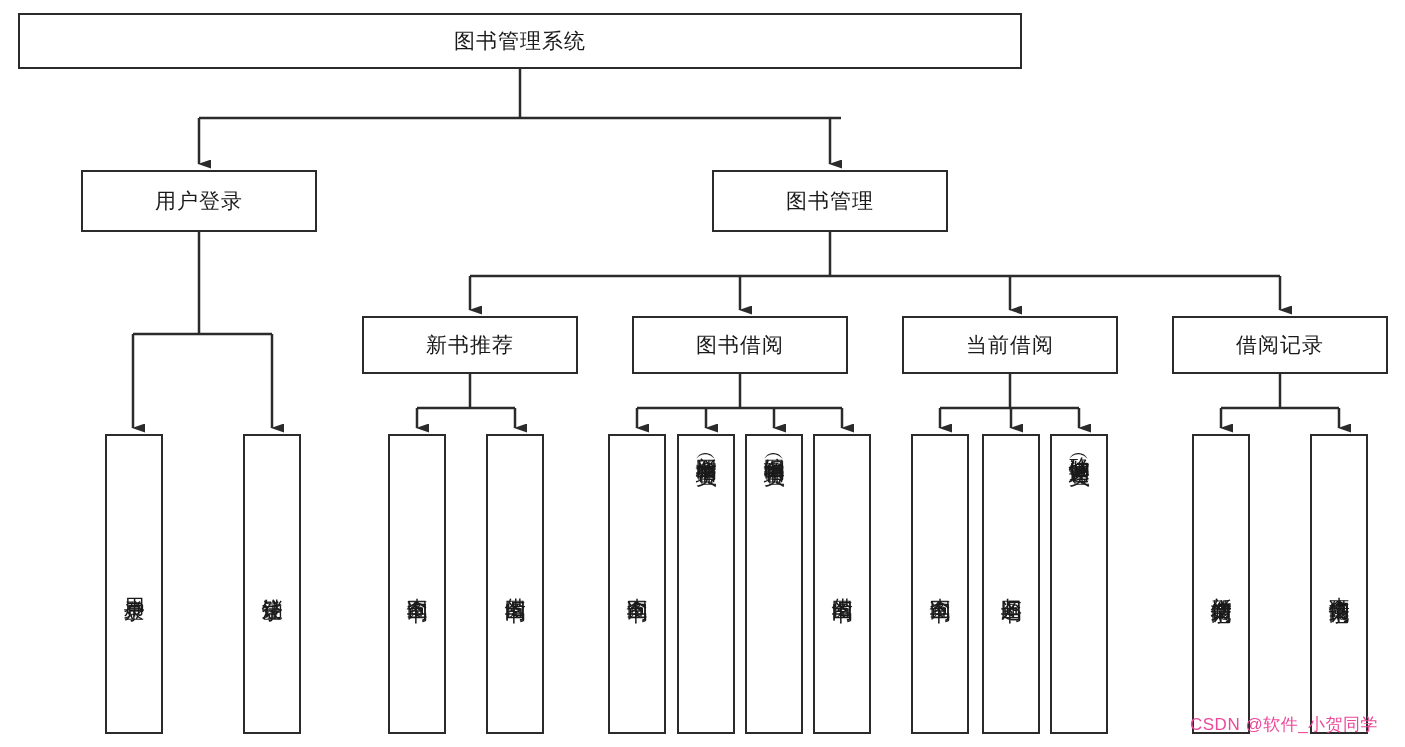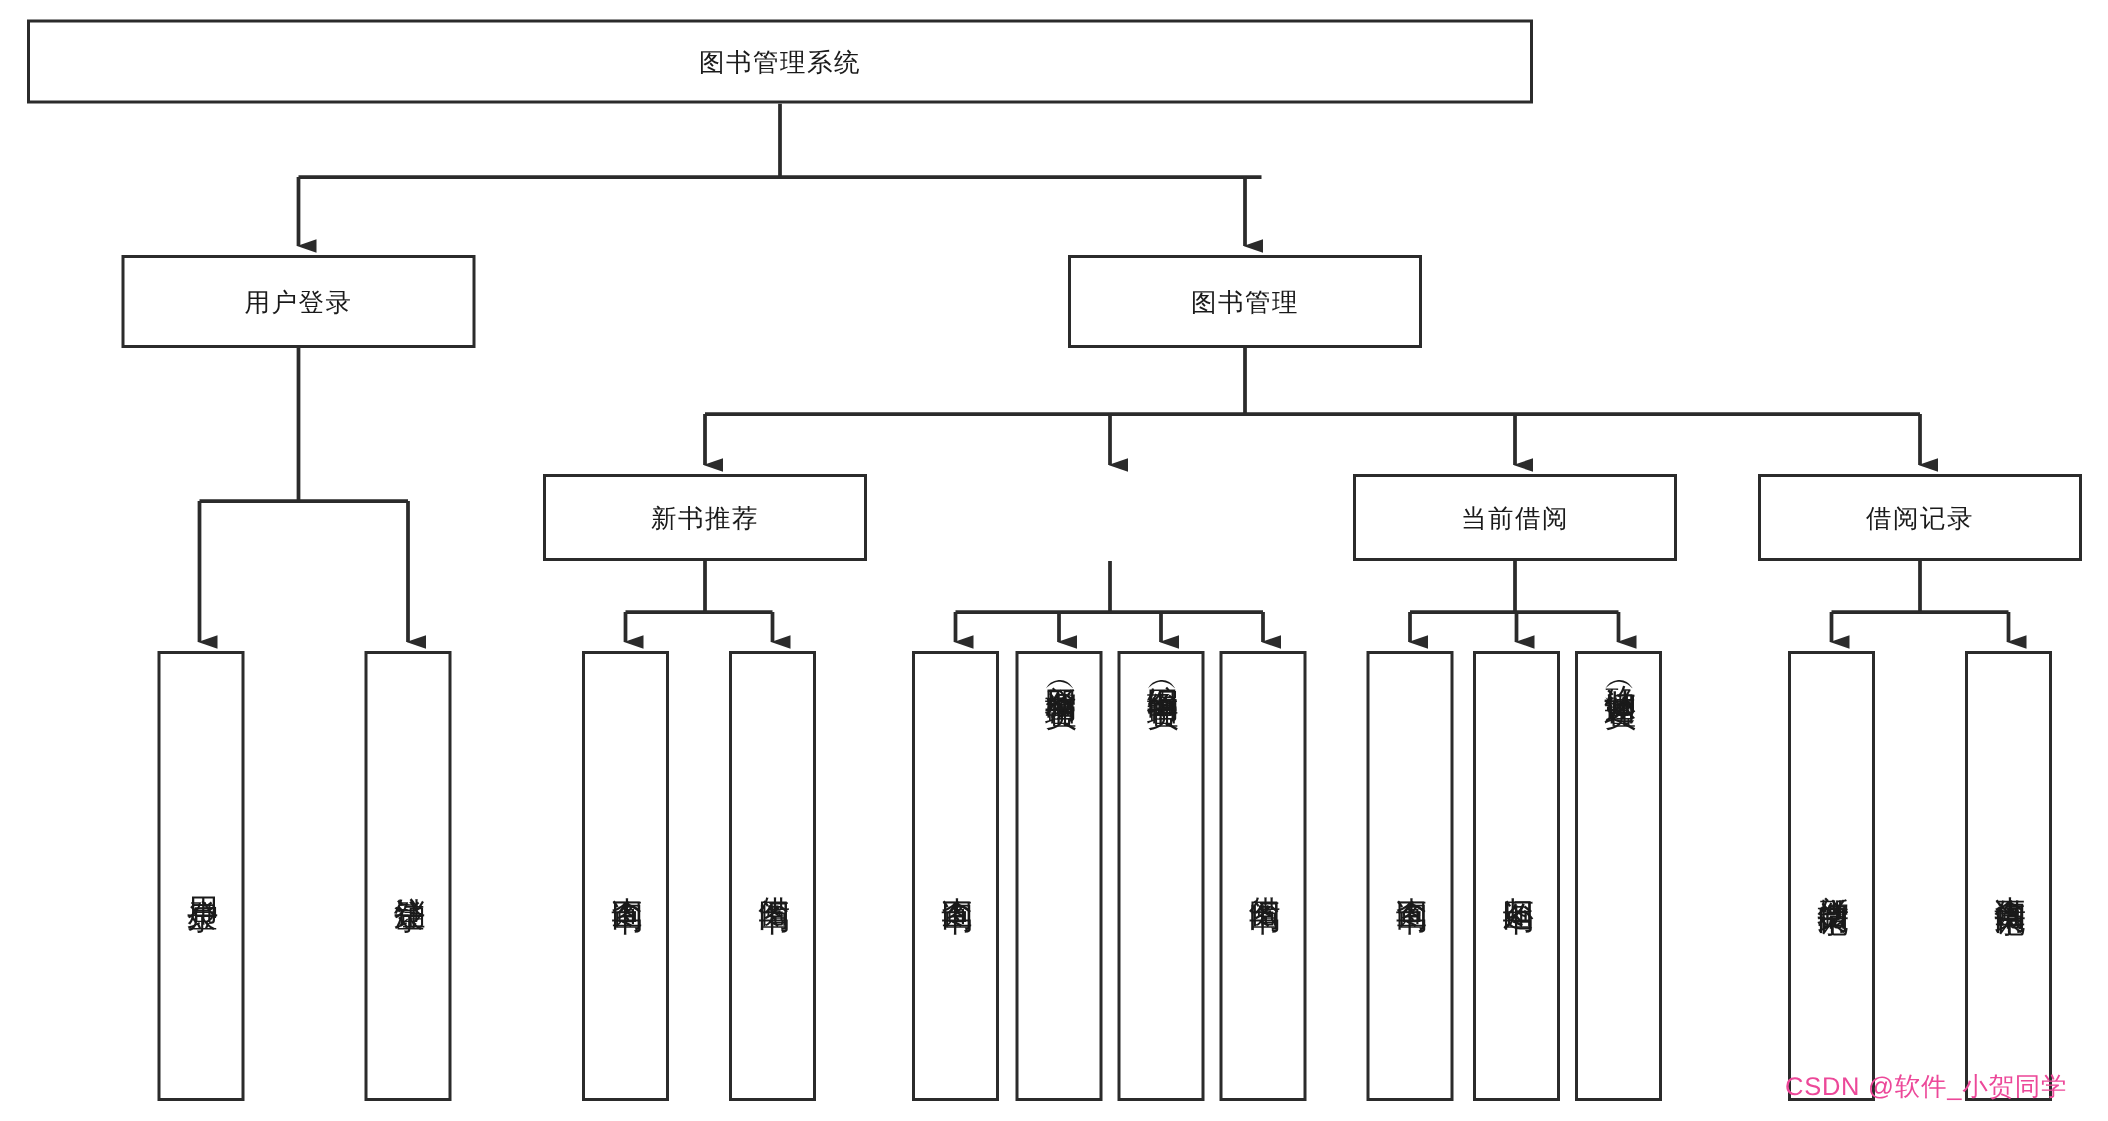--- a/index.html
+++ b/index.html
@@ -30,21 +30,21 @@
     position: absolute;
     box-sizing: border-box;
     border: 2.5px solid #2b2b2b;
     background: #ffffff;
     display: flex;
     align-items: center;
     justify-content: center;
     color: #1a1a1a;
   }
   .node.horiz {
-    font-size: 17px;
+    font-size: 21px;
     letter-spacing: 1px;
   }
   .node.vert {
     writing-mode: vertical-rl;
     text-orientation: upright;
     font-size: 21px;
     line-height: 1.16;
     letter-spacing: 1.5px;
     padding: 4px 0;
     align-items: center;
@@ -134,20 +134,23 @@
   <div class="node horiz" style="left: 81px; top: 170px; width: 236px; height: 62px;">
     <span class="label">用户登录</span>
   </div>
   <div class="node horiz" style="left: 362px; top: 316px; width: 216px; height: 58px;">
     <span class="label">新书推荐</span>
   </div>
 
   <div class="node horiz" style="left: 712px; top: 170px; width: 236px; height: 62px;">
     <span class="label">图书管理</span>
   </div>
+  <div class="node horiz" style="left: 632px; top: 316px; width: 216px; height: 58px;">
+    <span class="label">图书借阅</span>
+  </div>
   <div class="node horiz" style="left: 902px; top: 316px; width: 216px; height: 58px; align-items: center;">
     <span class="label">当前借阅</span>
   </div>
   <div class="node horiz" style="left: 1172px; top: 316px; width: 216px; height: 58px; justify-content: center;">
     <span class="label">借阅记录</span>
   </div>
 
   <div class="node vert" style="left: 105px; top: 434px; width: 58px; height: 300px;">
     <span class="label">用户登录</span>
   </div>

